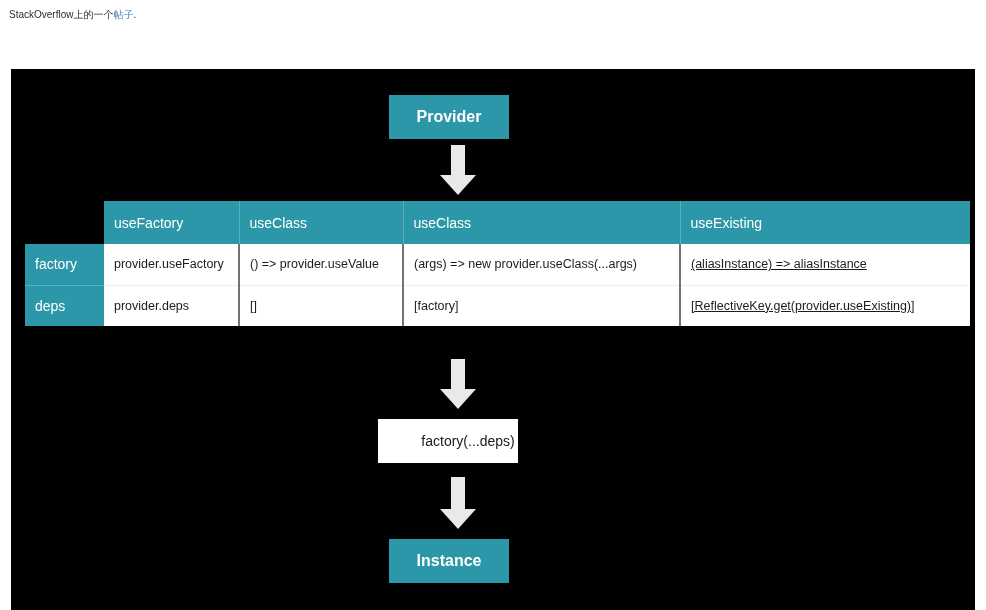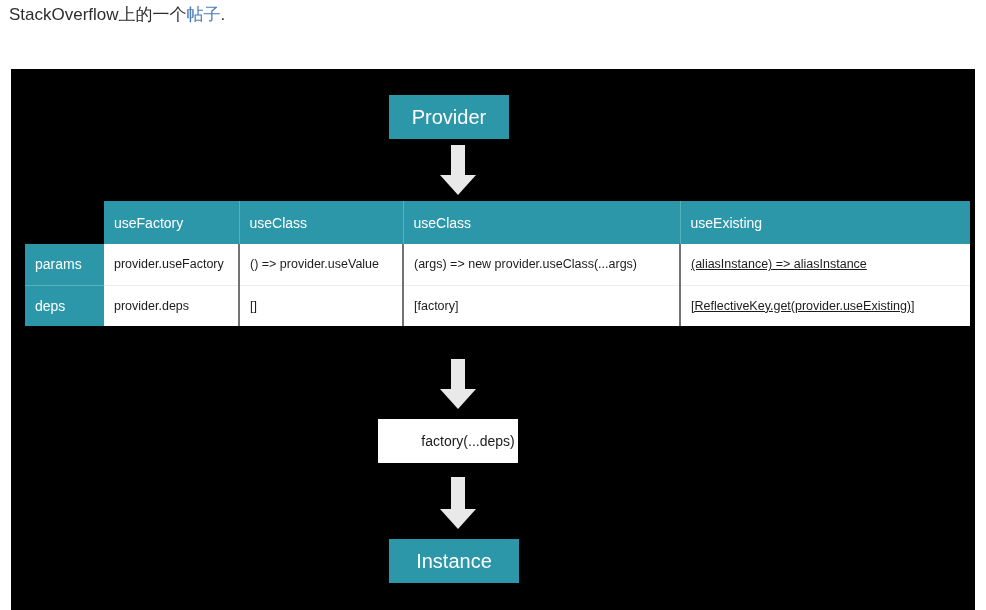--- a/index.html
+++ b/index.html
@@ -14,21 +14,21 @@
     overflow: hidden;
     font-family: "Liberation Sans", sans-serif;
     -webkit-font-smoothing: antialiased;
   }
 
   
   .caption {
     position: absolute;
     left: 9px;
     top: 5px;
-    font-size: 17px;
+    font-size: 10px;
     line-height: 20px;
     color: #2d2d2d;
     white-space: nowrap;
   }
   .caption a {
     color: #4a7ebb;
     text-decoration: none;
   }
 
   
@@ -46,21 +46,22 @@
   .node {
     position: absolute;
     display: flex;
     align-items: center;
     justify-content: center;
     box-sizing: border-box;
   }
   .node-teal {
     background: #2c97a8;
     color: #ffffff;
-    font-size: 20px;
+    font-size: 16px;
+    font-weight: bold;
   }
   .node-white {
     background: #ffffff;
     color: #1b1b1b;
     font-size: 14px;
     padding-left: 40px;
   }
 
   .node-provider {
     left: 378px;
@@ -70,21 +71,21 @@
   }
   .node-factory {
     left: 367px;
     top: 350px;
     width: 140px;
     height: 44px;
   }
   .node-instance {
     left: 378px;
     top: 470px;
-    width: 130px;
+    width: 120px;
     height: 44px;
   }
 
   
   .arrow {
     position: absolute;
     width: 36px;
     left: 429px;
   }
   .arrow .shaft {
@@ -196,21 +197,21 @@
       <tr>
         <th class="corner"></th>
         <th class="col-head c1">useFactory</th>
         <th class="col-head c2">useClass</th>
         <th class="col-head c3">useClass</th>
         <th class="col-head c4 last">useExisting</th>
       </tr>
     </thead>
     <tbody>
       <tr>
-        <th class="row-head">params</th>
+        <th class="row-head">factory</th>
         <td class="cell c1">provider.useFactory</td>
         <td class="cell c2">() =&gt; provider.useValue</td>
         <td class="cell c3">(args) =&gt; new provider.useClass(...args)</td>
         <td class="cell c4 last">(aliasInstance) =&gt; aliasInstance</td>
       </tr>
       <tr class="last-row">
         <th class="row-head">deps</th>
         <td class="cell c1">provider.deps</td>
         <td class="cell c2">[]</td>
         <td class="cell c3">[factory]</td>

